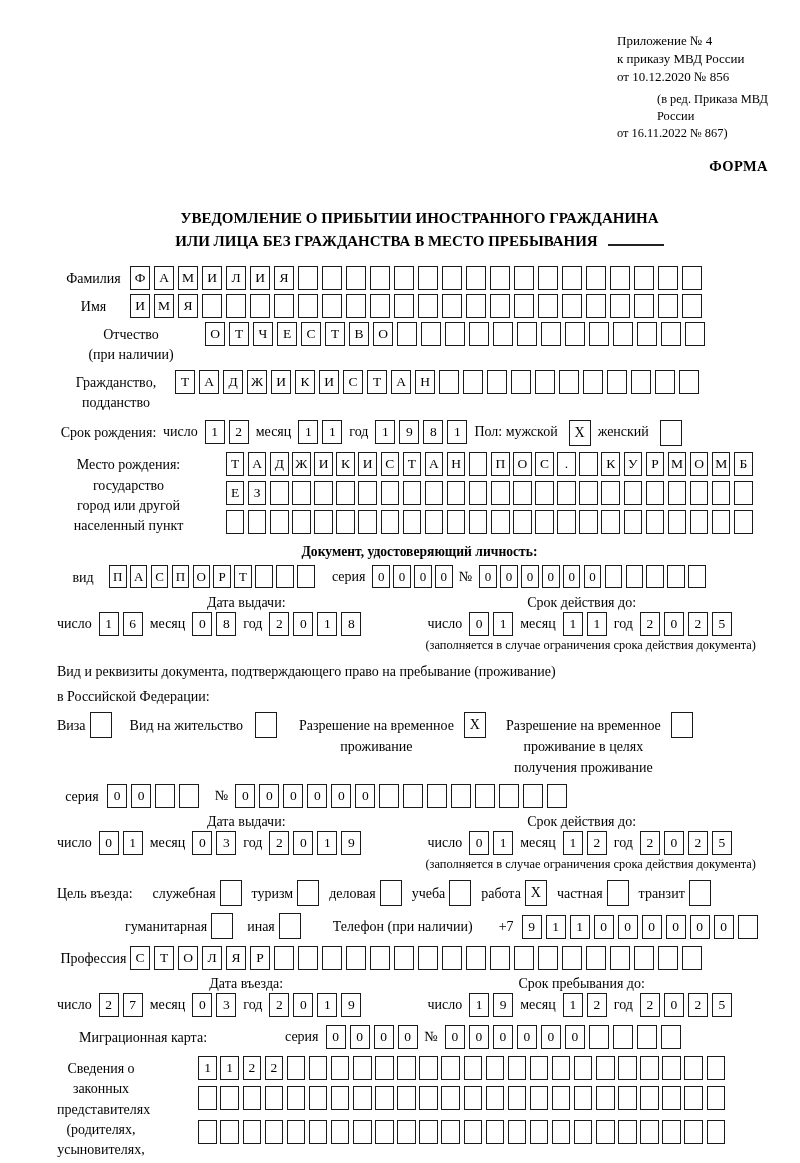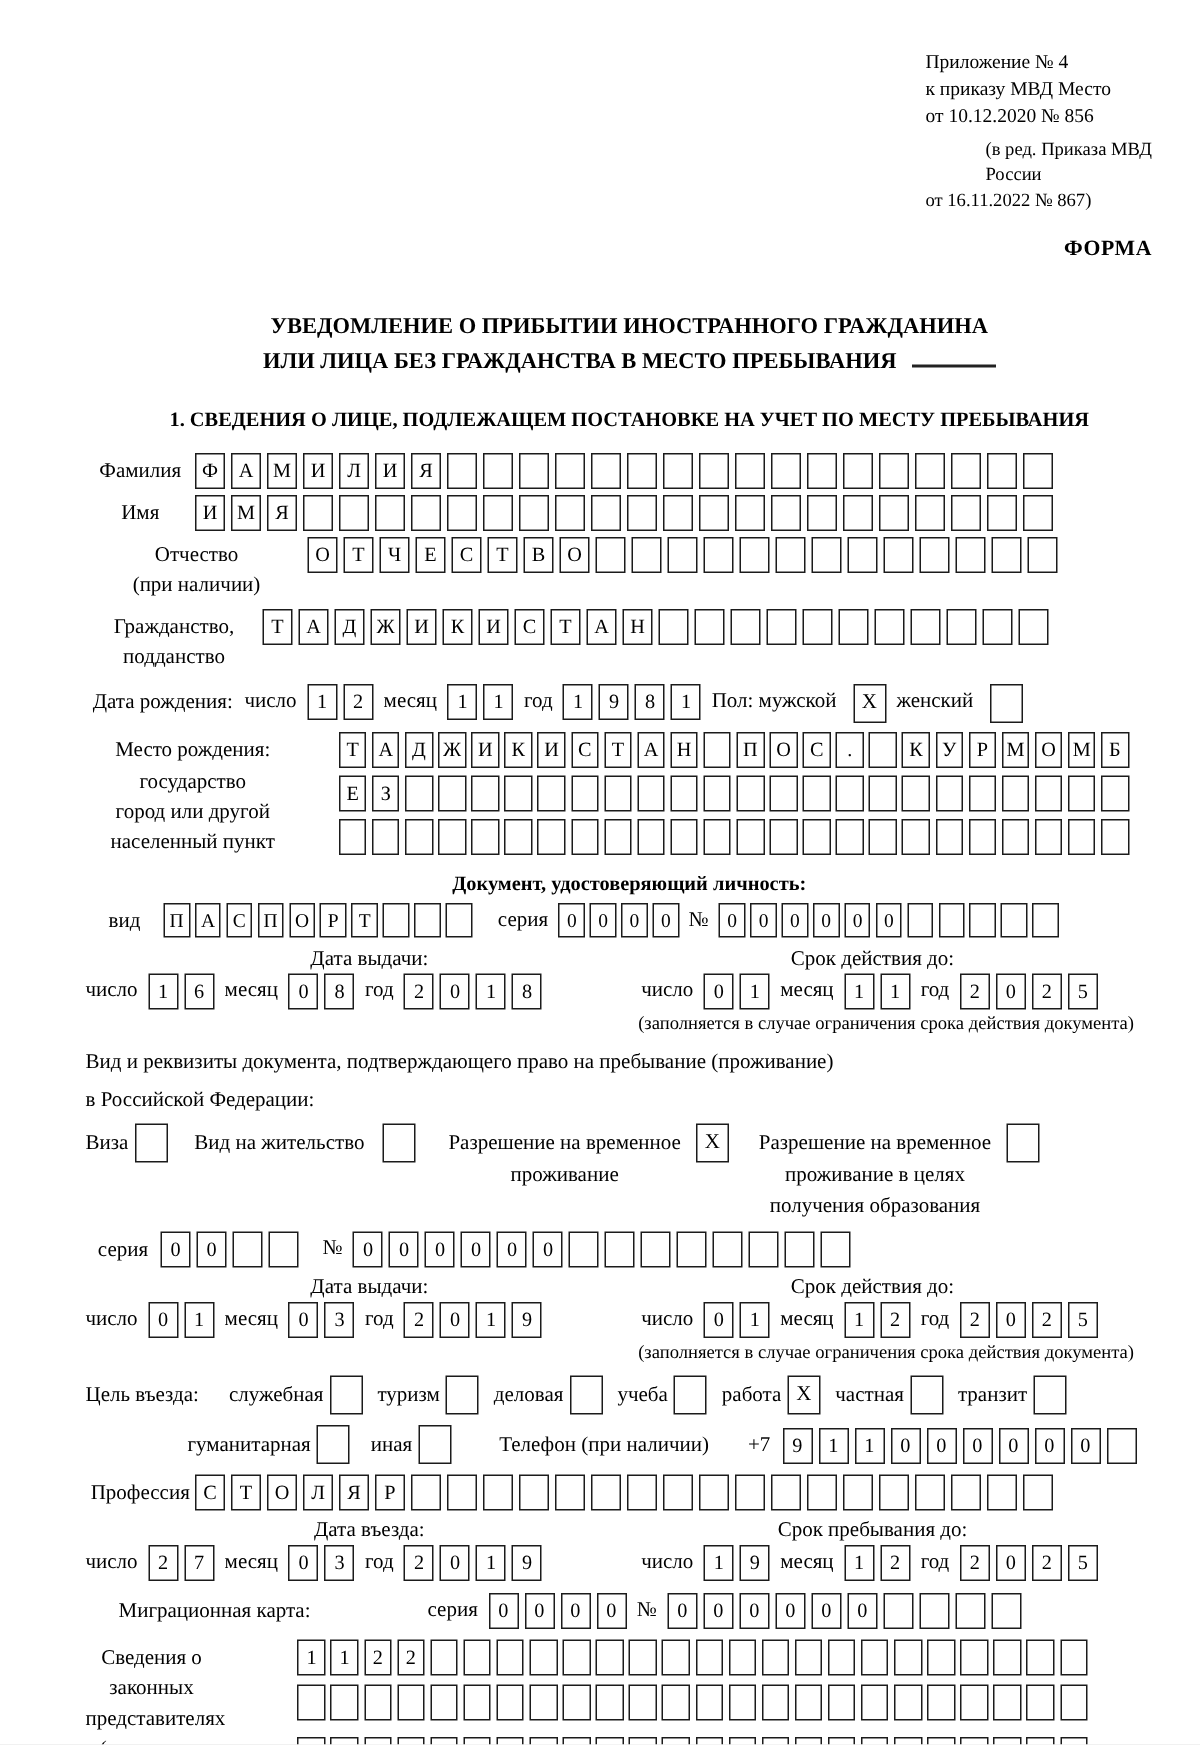--- a/index.html
+++ b/index.html
@@ -41,36 +41,35 @@
   .opt-label { font-size:14px; line-height:1.5; padding-top:3px; }
   .opt-label.center { text-align:center; }
 </style>
 </head>
 <body>
 
 <div class="page">
 
   <div class="annex">
     <div>Приложение № 4</div>
-    <div>к приказу МВД Место</div>
+    <div>к приказу МВД России</div>
     <div>от 10.12.2020 № 856</div>
     <div class="small gap">(в ред. Приказа МВД России</div>
     <div class="small">от 16.11.2022 № 867)</div>
   </div>
 
   <div class="forma">ФОРМА</div>
 
   <div class="title">
     <div>УВЕДОМЛЕНИЕ О ПРИБЫТИИ ИНОСТРАННОГО ГРАЖДАНИНА</div>
     <div>
       <span>ИЛИ ЛИЦА БЕЗ ГРАЖДАНСТВА В МЕСТО ПРЕБЫВАНИЯ</span><span class="title-underline"></span>
     </div>
   </div>
 
-  <div class="section-heading">1. СВЕДЕНИЯ О ЛИЦЕ, ПОДЛЕЖАЩЕМ ПОСТАНОВКЕ НА УЧЕТ ПО МЕСТУ ПРЕБЫВАНИЯ</div>
 
   <div class="frow" style="margin-top:14px">
     <div class="flabel" style="width:73px">Фамилия</div>
     <div class="cells">
         <span class="cell">Ф</span>
         <span class="cell">А</span>
         <span class="cell">М</span>
         <span class="cell">И</span>
         <span class="cell">Л</span>
         <span class="cell">И</span>
@@ -180,21 +179,21 @@
         <span class="cell"></span>
         <span class="cell"></span>
         <span class="cell"></span>
         <span class="cell"></span>
         <span class="cell"></span>
         <span class="cell"></span>
       </div>
   </div>
 
   <div class="frow" style="margin-top:7px">
-    <div class="flabel" style="width:103px">Дата рождения:</div>
+    <div class="flabel" style="width:103px">Срок рождения:</div>
     <span class="ilbl">число</span>
     <span class="cells">
         <span class="cell">1</span>
         <span class="cell">2</span>
       </span>
     <span class="ilbl">месяц</span>
     <span class="cells">
         <span class="cell">1</span>
         <span class="cell">1</span>
       </span>
@@ -407,21 +406,21 @@
       <div class="opt-label center">
         <div>Разрешение на временное</div>
         <div>проживание</div>
       </div>
       <span class="cbox" style="margin-left:10px">X</span>
     </div>
     <div class="opt" style="margin-left:16px">
       <div class="opt-label center">
         <div>Разрешение на временное</div>
         <div>проживание в целях</div>
-        <div>получения образования</div>
+        <div>получения проживание</div>
       </div>
       <span class="cbox" style="margin-left:10px"></span>
     </div>
   </div>
 
   <div class="frow" style="margin-top:6px">
     <div class="flabel" style="width:50px">серия</div>
     <span class="cells">
         <span class="cell">0</span>
         <span class="cell">0</span>

